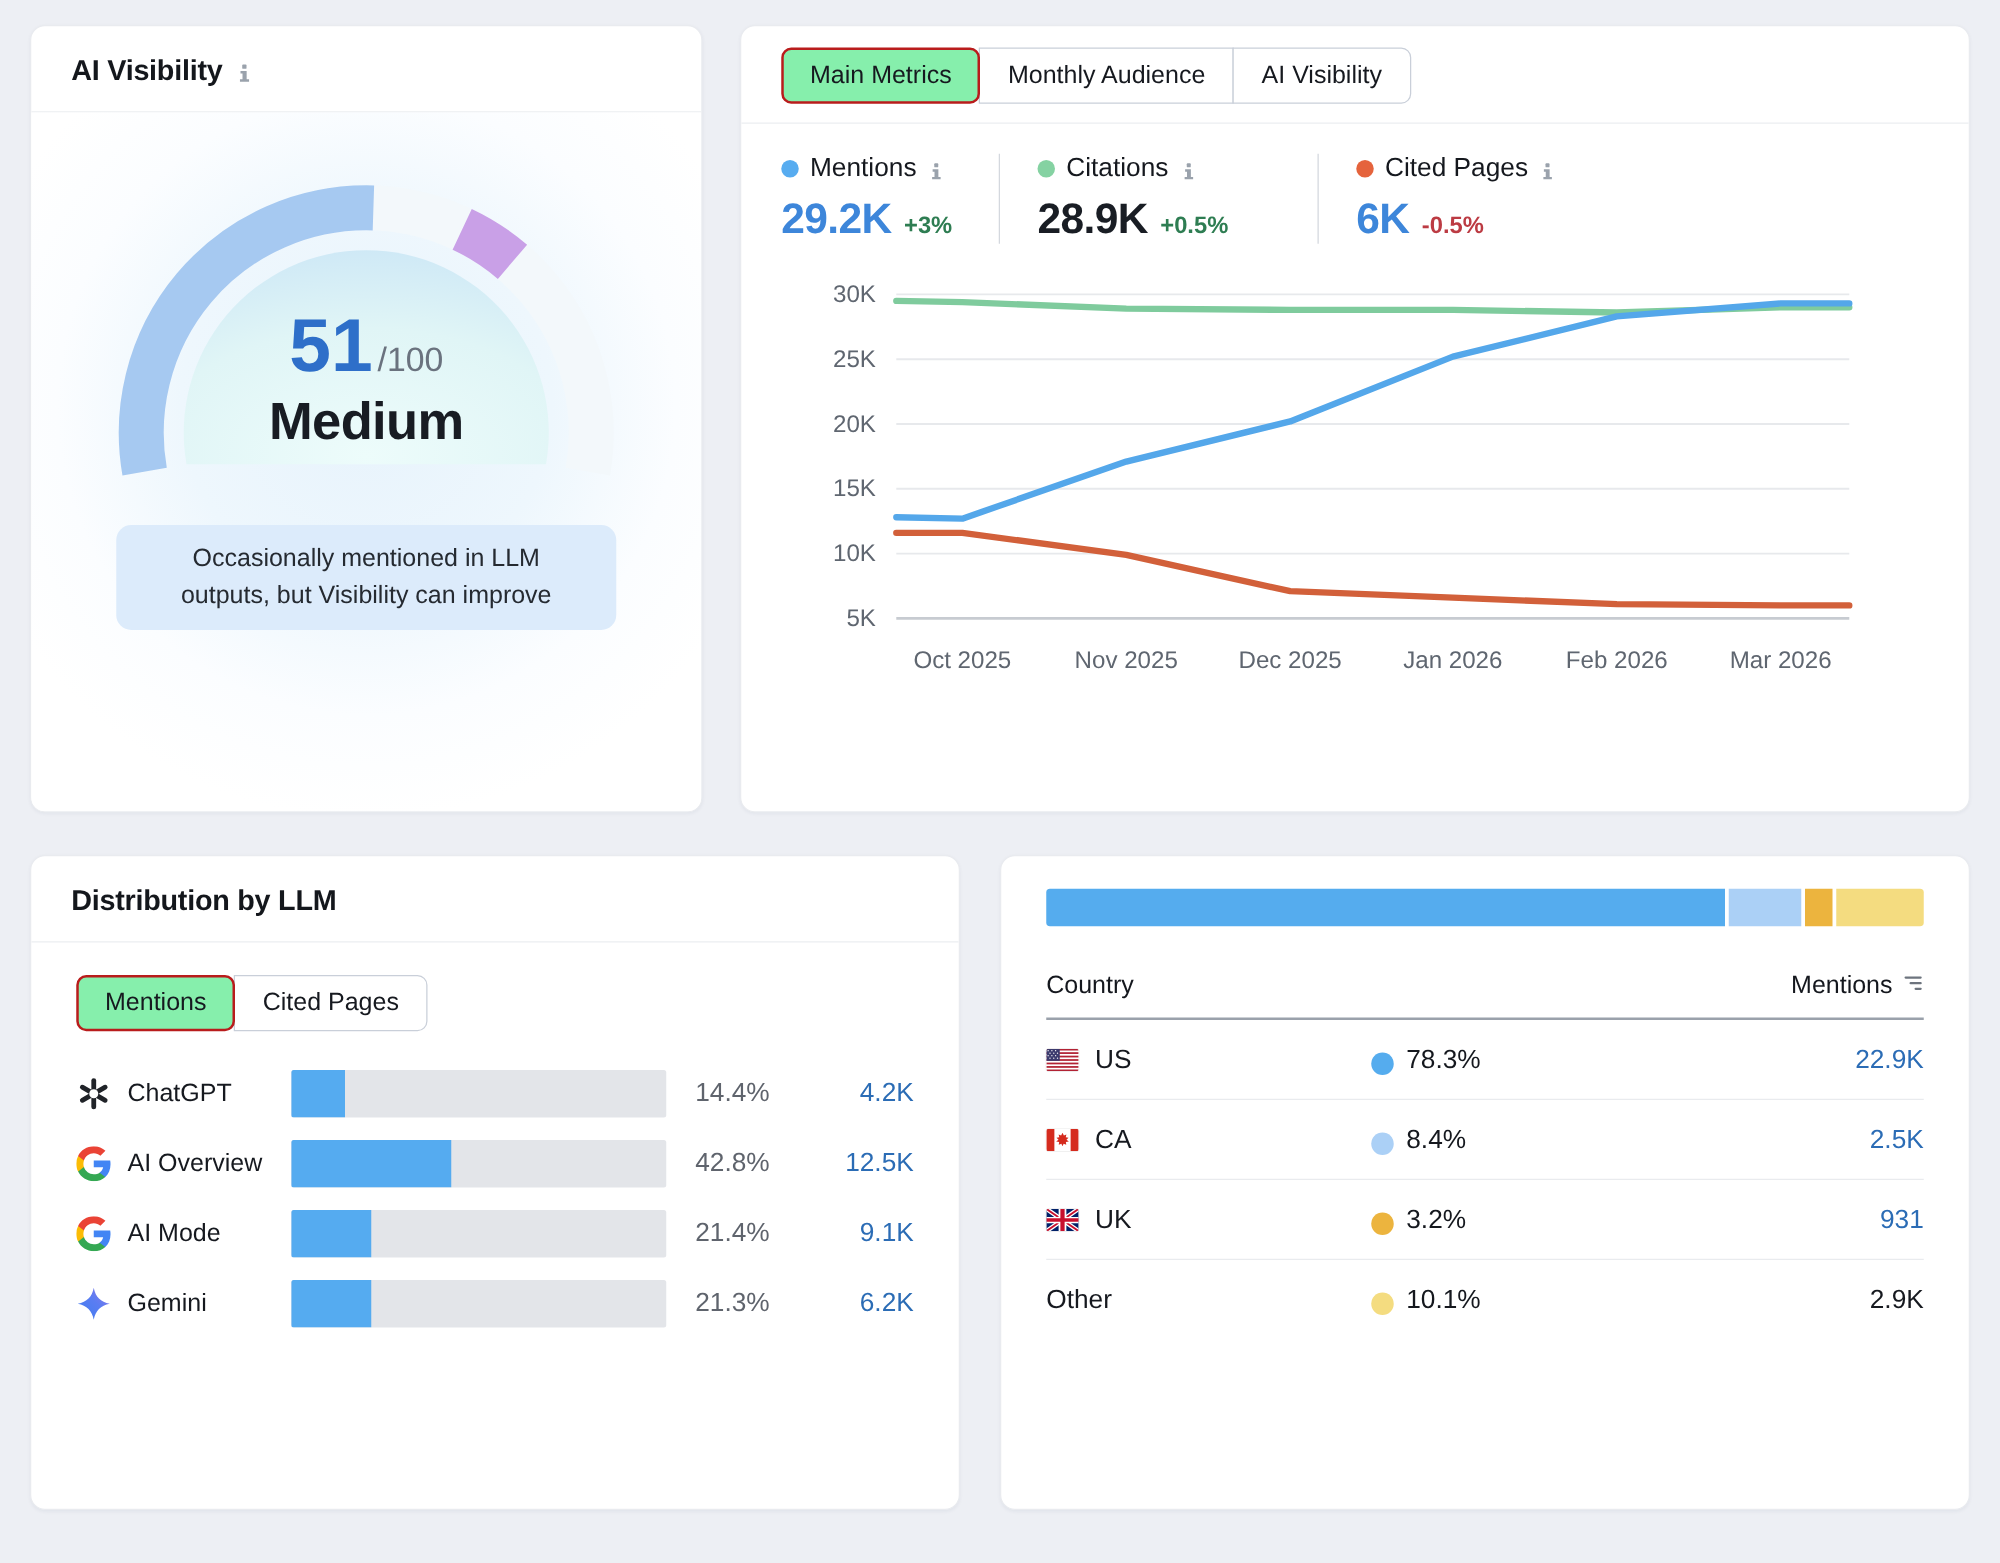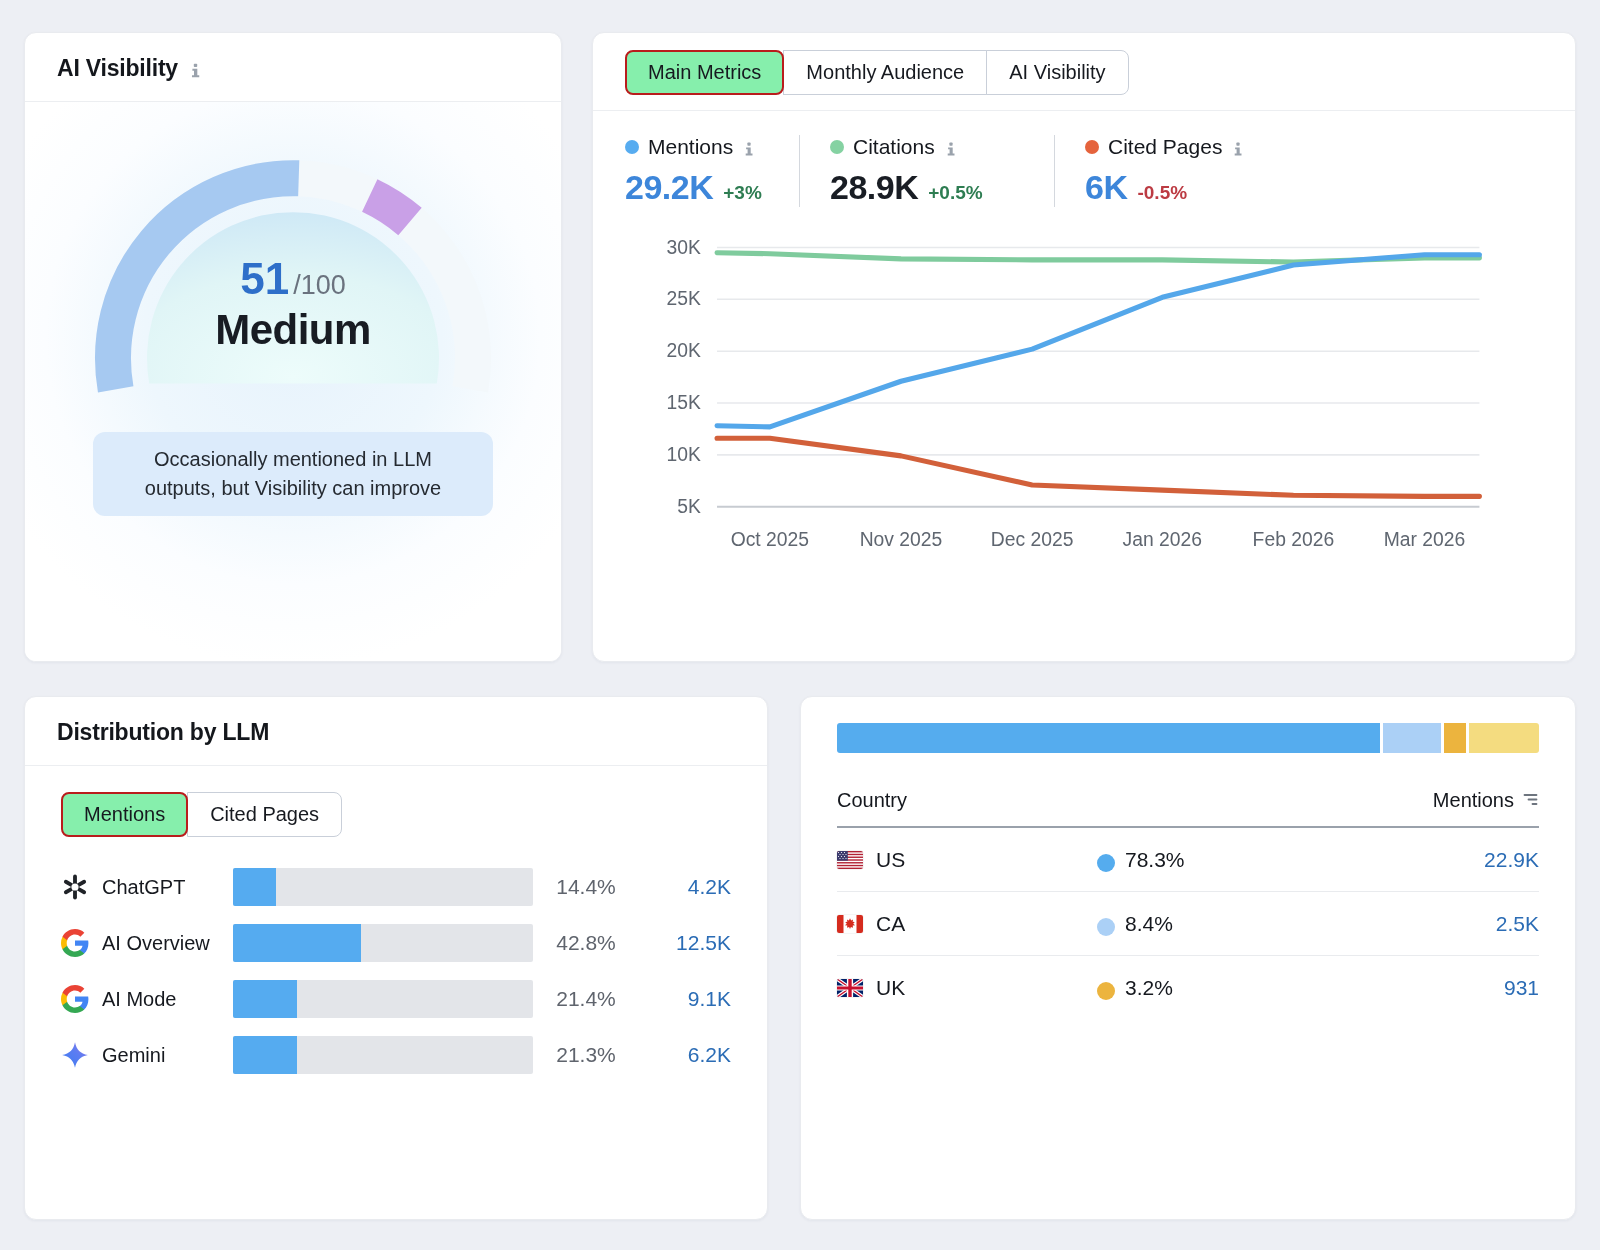--- a/index.html
+++ b/index.html
@@ -2,21 +2,21 @@
 <html><head>
 <meta charset="utf-8">
 <style>
   * { margin:0; padding:0; box-sizing:border-box; }
   html,body { width:1600px; height:1250px; }
   body {
     font-family:"Liberation Sans", sans-serif;
     background:#edeff4;
     color:#16191f;
   }
-  .page { width:1600px; height:1250px; padding:32px 24px 22px; }
+  .page { width:1600px; height:1250px; padding:20px 24px 22px; }
   .row-top { display:grid; grid-template-columns:538px 1fr; gap:30px; height:630px; margin-bottom:34px; }
   .row-bottom { display:grid; grid-template-columns:744px 1fr; gap:32px; height:524px; }
   .card {
     background:#ffffff; border:1px solid #e9ebef; border-radius:12px;
     box-shadow:0 1px 3px rgba(24,39,75,.05);
     overflow:hidden; display:flex; flex-direction:column;
   }
   .card-header {
     display:flex; align-items:center; gap:10px;
     padding:22px 32px 19px; border-bottom:1px solid #eceef1; flex:0 0 auto;
@@ -24,21 +24,21 @@
   .card-title { font-size:23px; font-weight:800; color:#14171c; letter-spacing:-.2px; }
   .info-icon { display:inline-flex; margin-top:3px; cursor:pointer; }
 
   
   .gauge-stage {
     position:relative; flex:1;
     background:radial-gradient(circle 330px at 50% 42%, #e7f3fc 0%, #eef7fd 45%, #fbfdff 75%, #ffffff 100%);
   }
   .gauge-svg { position:absolute; left:50%; top:44px; transform:translateX(-50%); }
   .gauge-text { position:absolute; left:0; right:0; top:152px; text-align:center; }
-  .gauge-score { font-size:44px; font-weight:800; color:#2e6fc9; }
+  .gauge-score { font-size:60px; font-weight:800; color:#2e6fc9; }
   .gauge-max { font-size:27px; font-weight:400; color:#6a727e; margin-left:4px; }
   .gauge-label { font-size:42px; font-weight:800; color:#181c23; margin-top:2px; letter-spacing:-.5px; }
   .gauge-note {
     position:absolute; left:50%; transform:translateX(-50%); top:330px;
     width:400px; background:#dcebfb; border-radius:12px;
     padding:13px 24px; font-size:20px; line-height:1.45; color:#252a31; text-align:center;
   }
 
   
   .segmented { display:inline-flex; }
@@ -437,17 +437,28 @@
                 </span>
       <span class="country-code">UK</span>
     </div>
     <div class="country-pct">
       <span class="country-dot" style="background: rgb(236, 180, 62);"></span>
       <span class="country-pct-text">3.2%</span>
     </div>
     <div class="country-value link">931</div>
   </div>
 
+  <div class="country-row">
+    <div class="country-cell">
+
+      <span class="country-code">Other</span>
+    </div>
+    <div class="country-pct">
+      <span class="country-dot" style="background: rgb(244, 220, 128);"></span>
+      <span class="country-pct-text">10.1%</span>
+    </div>
+    <div class="country-value plain">2.9K</div>
+  </div>
 </div>
       </div>
     </section>
   </div>
 </div>
 
 </body></html>

